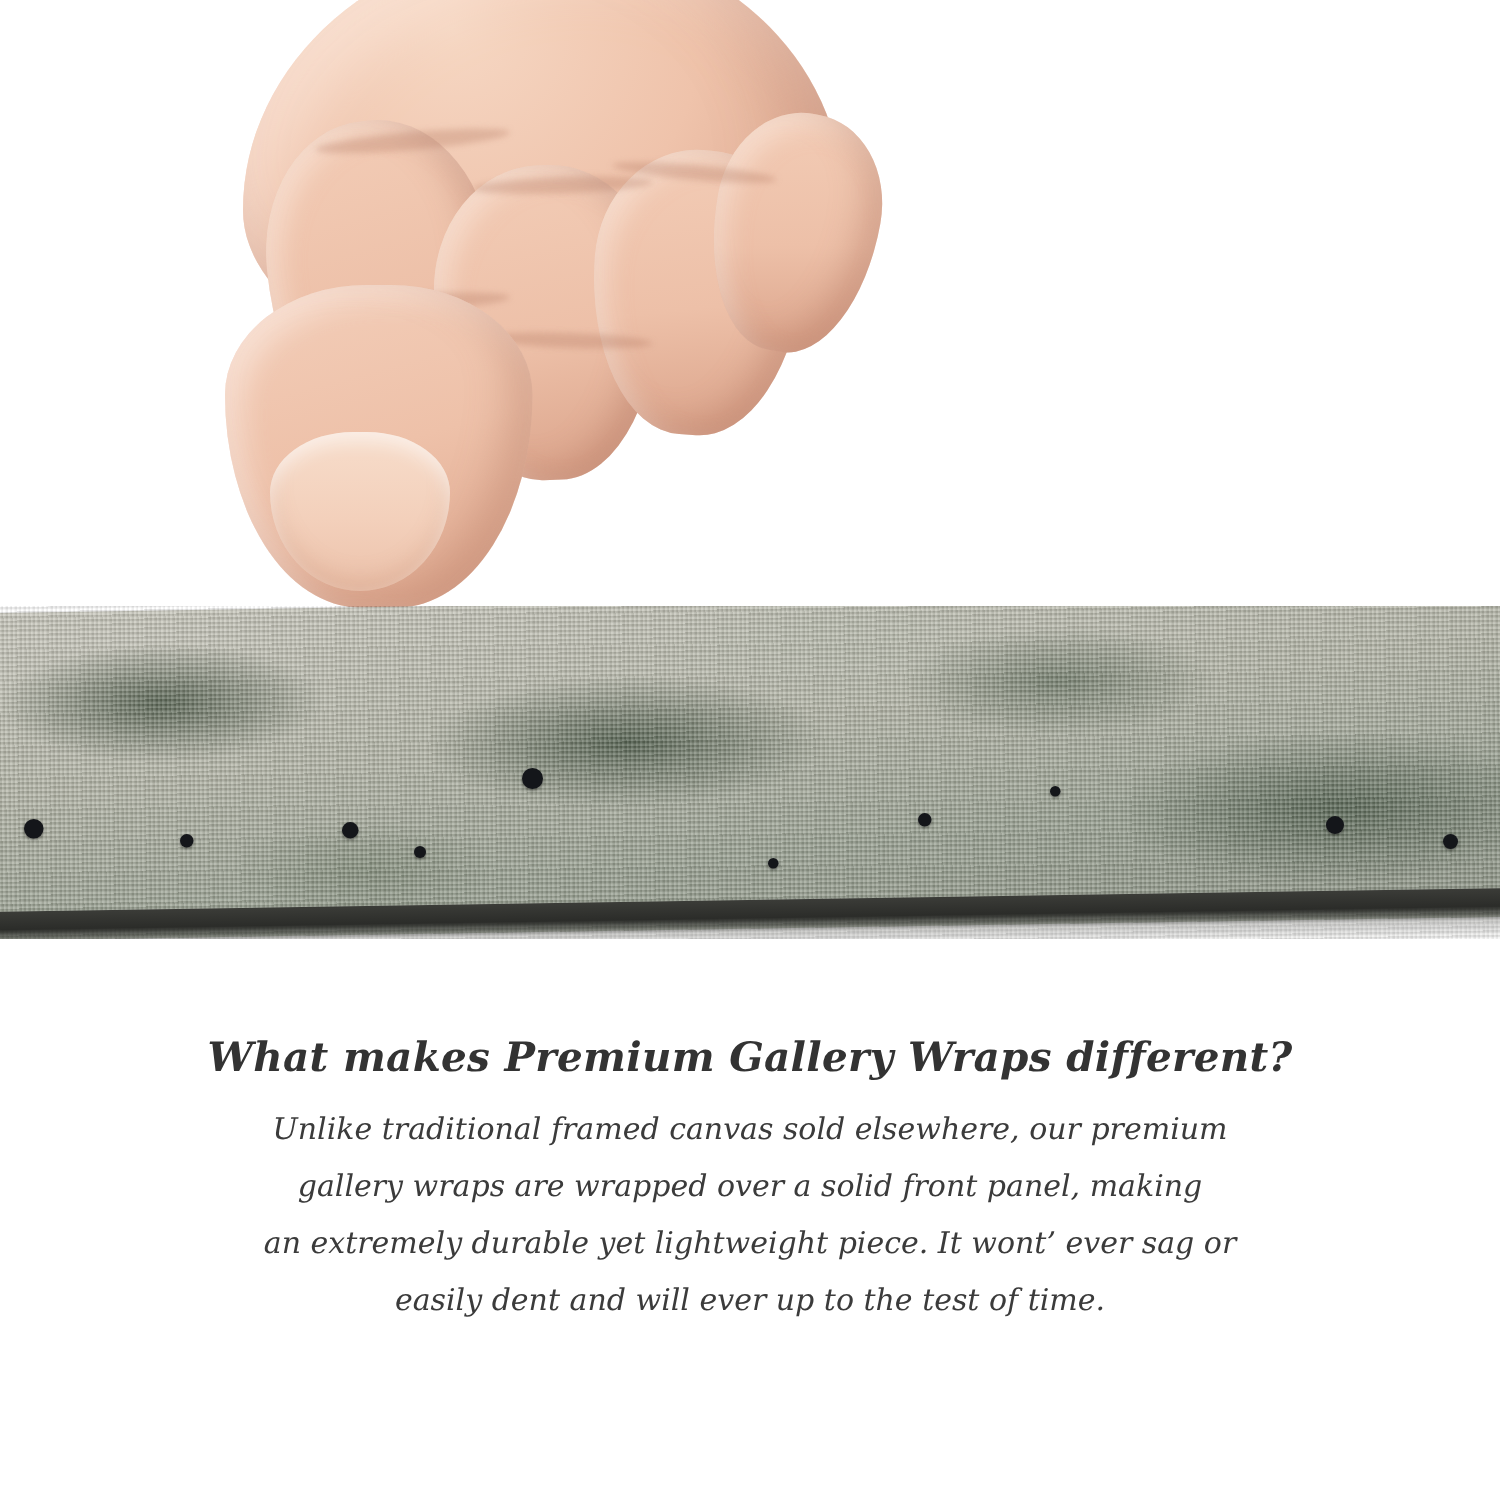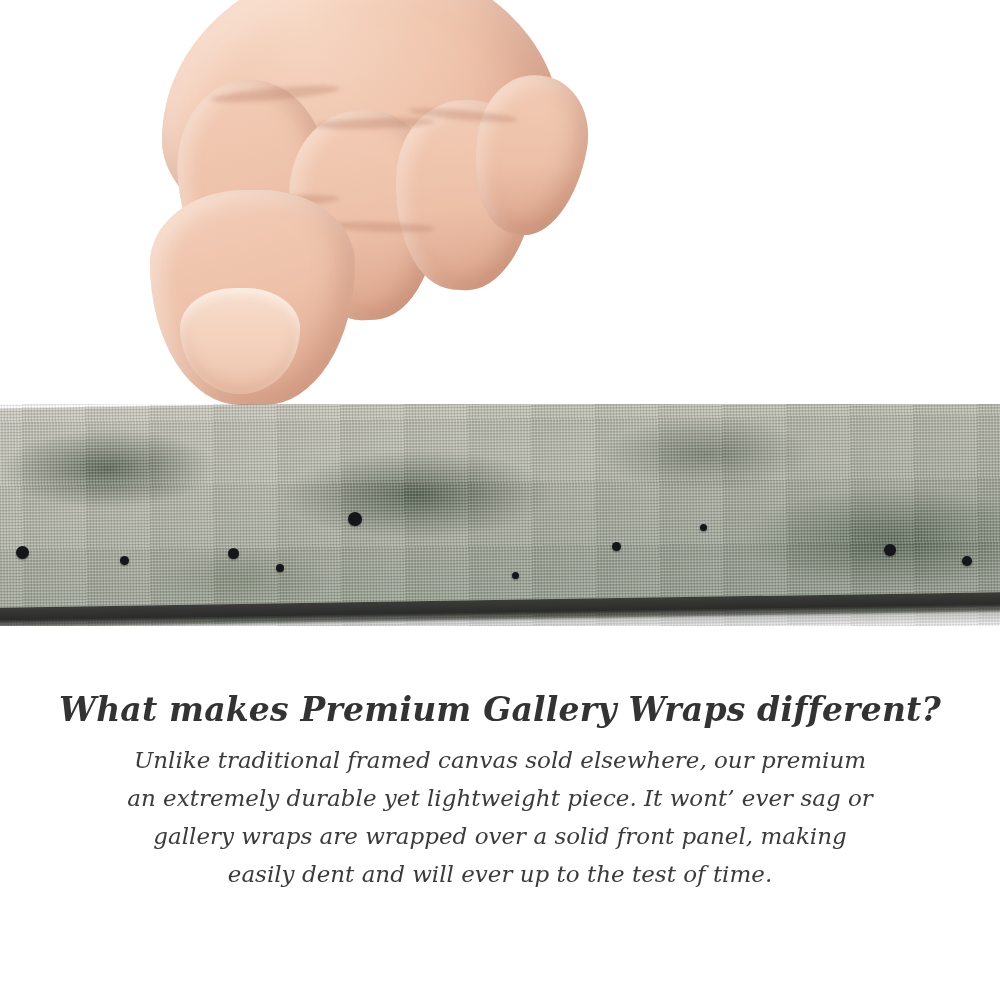--- a/index.html
+++ b/index.html
@@ -164,28 +164,28 @@
     position: absolute;
     left: 0;
     top: 690px;
     width: 1000px;
     text-align: center;
     color: #3a3a3a;
     font-family: "DejaVu Serif", serif;
     font-style: italic;
   }
   .caption-heading {
-    font-size: 33px;
+    font-size: 27px;
     font-weight: 700;
     letter-spacing: 0.2px;
     margin-bottom: 12px;
     color: #333333;
   }
   .caption-line {
-    font-size: 23px;
+    font-size: 20px;
     line-height: 38px;
     color: #3b3b3b;
   }
 </style>
 </head>
 <body>
 
 <div class="page">
 
   <div class="photo-area">
@@ -222,18 +222,18 @@
       <div class="speck" style="left:512px; top:168px; width:7px;  height:7px;"></div>
 
       <div class="canvas-edge-dark"></div>
       <div class="canvas-shadow"></div>
     </div>
   </div>
 
   <div class="caption">
     <div class="caption-heading">What makes Premium Gallery Wraps different?</div>
     <div class="caption-line">Unlike traditional framed canvas sold elsewhere, our premium</div>
+    <div class="caption-line">gallery wraps are wrapped over a solid front panel, making</div>
     <div class="caption-line">an extremely durable yet lightweight piece. It wont’ ever sag or</div>
-    <div class="caption-line">gallery wraps are wrapped over a solid front panel, making</div>
     <div class="caption-line">easily dent and will ever up to the test of time.</div>
   </div>
 
 </div>
 
 </body></html>

